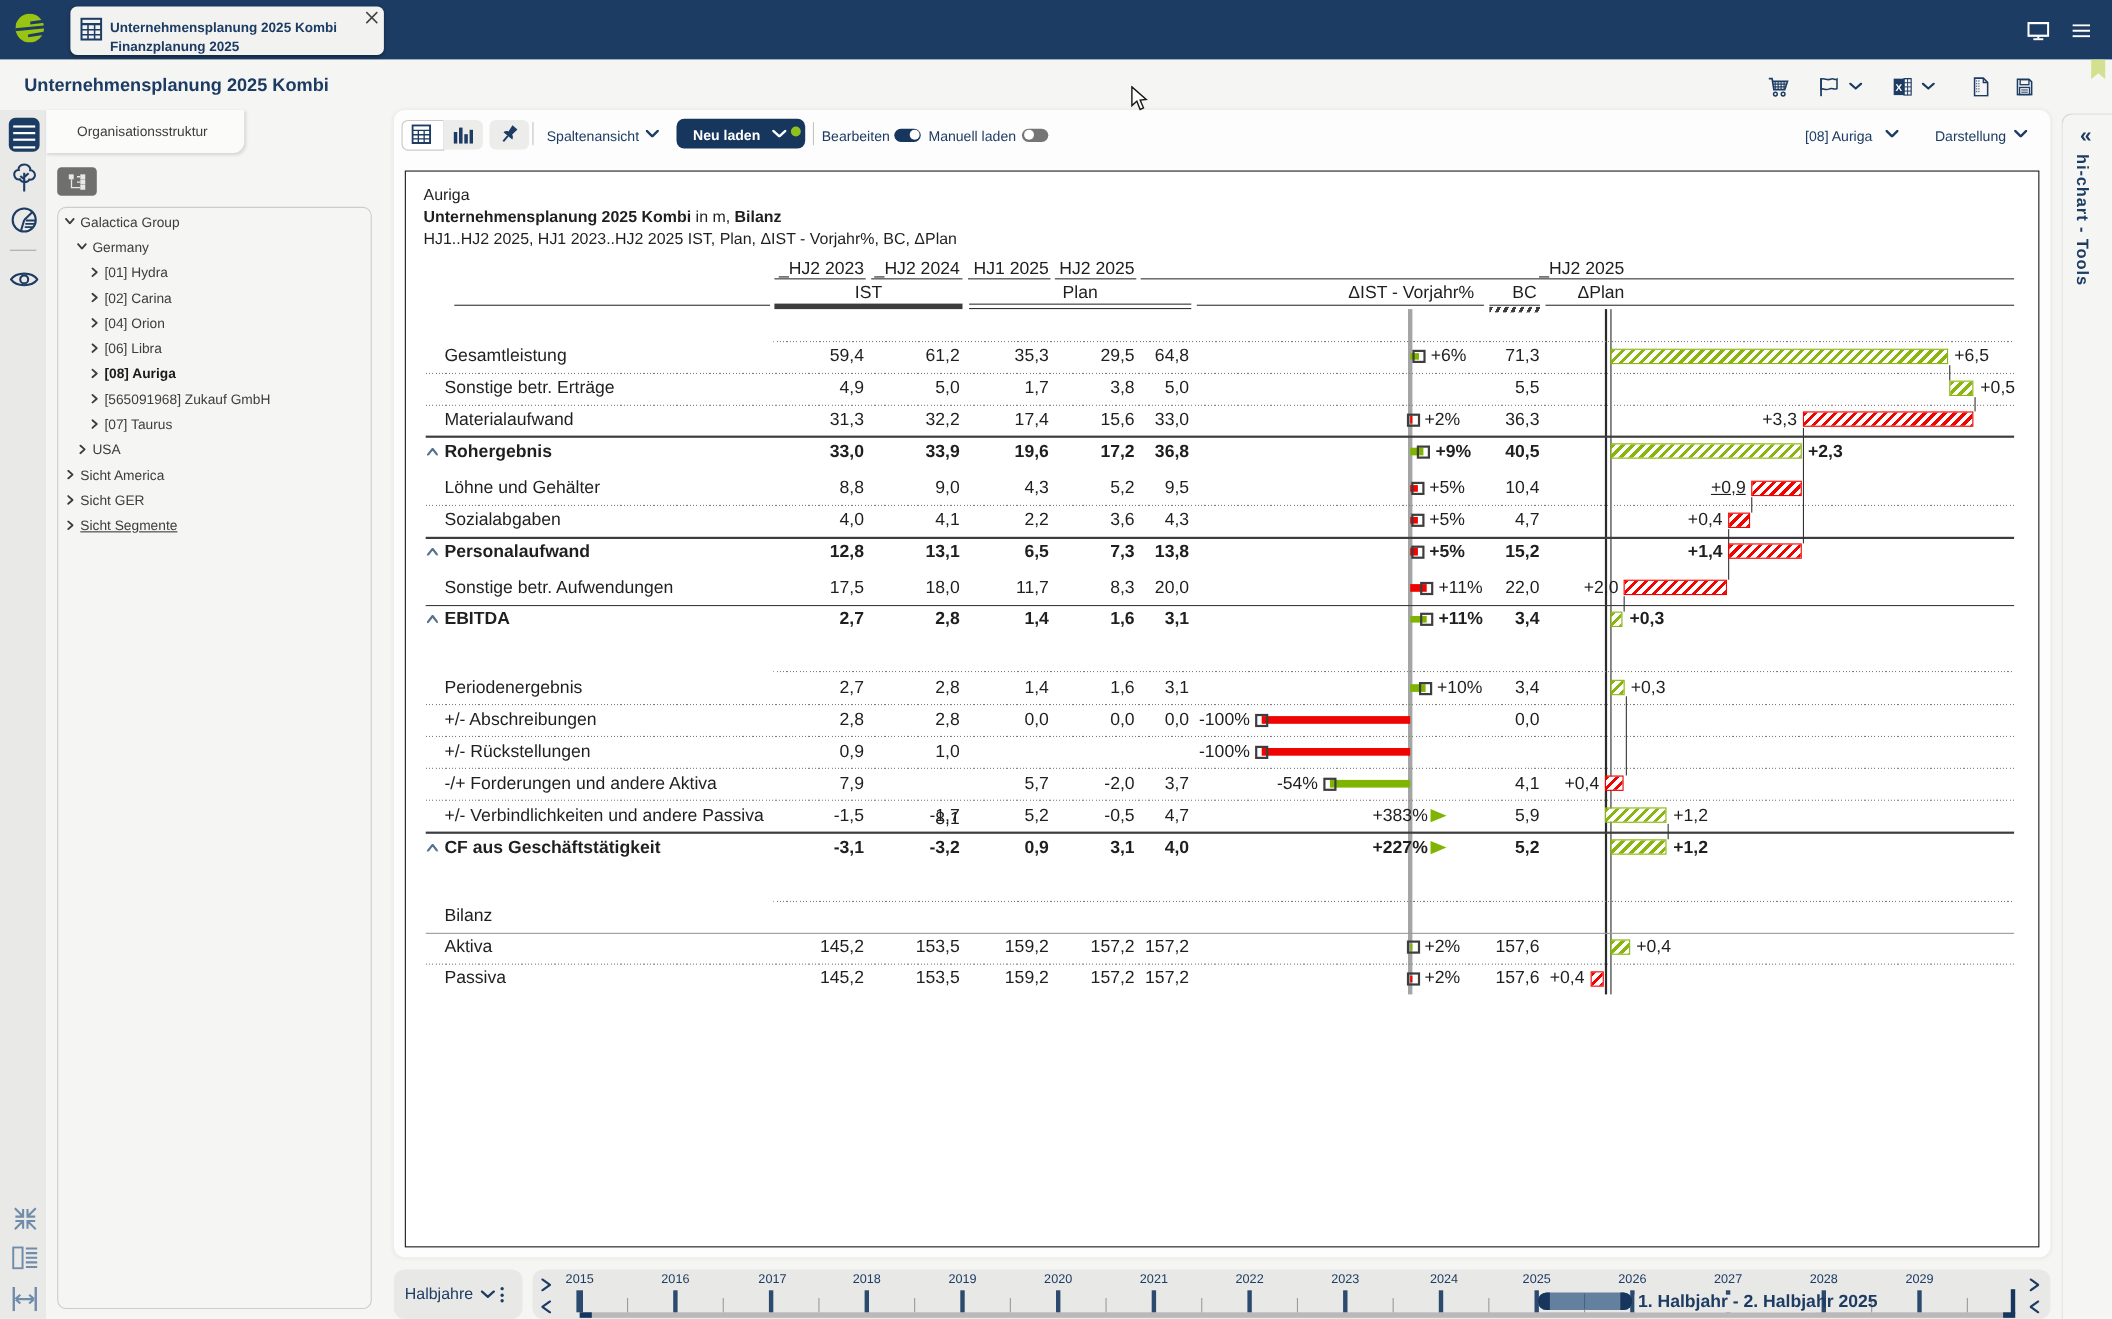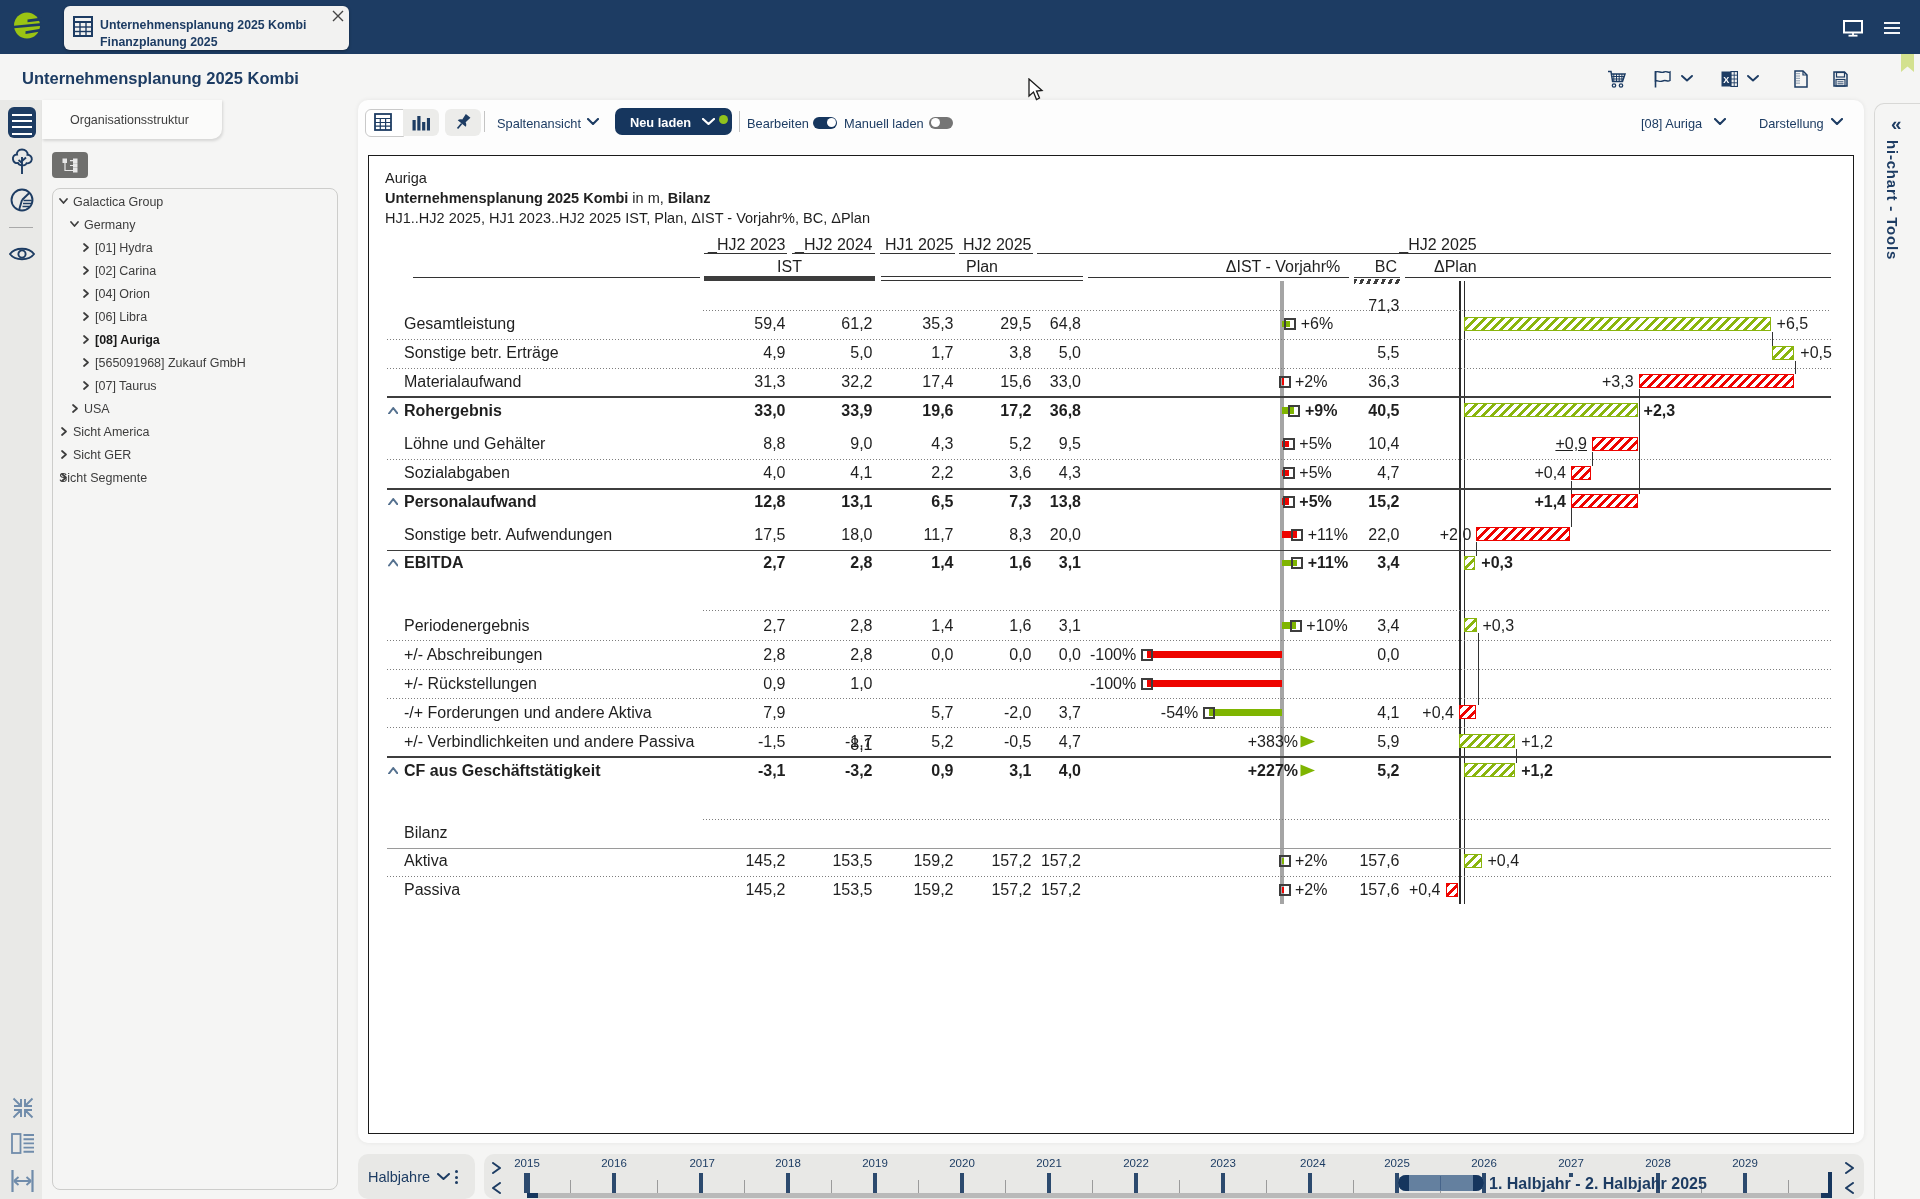--- a/index.html
+++ b/index.html
@@ -173,21 +173,21 @@
     <polyline points="1,1 5,4.5 1,8" fill="none" stroke="#3d3d3d" stroke-width="1.7" stroke-linecap="round" stroke-linejoin="round"></polyline>
   </svg>
 <div class="a tree" style="left:73px;top:425.5px;">Sicht America</div>
 <svg class="a" style="left:60.5px;top:450.0px" width="6" height="9" viewBox="0 0 6 9">
     <polyline points="1,1 5,4.5 1,8" fill="none" stroke="#3d3d3d" stroke-width="1.7" stroke-linecap="round" stroke-linejoin="round"></polyline>
   </svg>
 <div class="a tree" style="left:73px;top:448.5px;">Sicht GER</div>
 <svg class="a" style="left:60.5px;top:473.0px" width="6" height="9" viewBox="0 0 6 9">
     <polyline points="1,1 5,4.5 1,8" fill="none" stroke="#3d3d3d" stroke-width="1.7" stroke-linecap="round" stroke-linejoin="round"></polyline>
   </svg>
-<div class="a tree" style="left:59px;top:471.5px;">Sicht Segmente</div>
+<div class="a tree" style="left:73px;top:471.5px;text-decoration:underline;">Sicht Segmente</div>
 <div class="a" style="left:358px;top:100px;width:1506px;height:1043px;background:#fdfdfd;border-radius:10px;box-shadow:0 0 5px rgba(0,0,0,.07)"></div>
 <div class="a" style="left:365px;top:108.5px;width:37px;height:26px;background:#fff;border:1px solid #c9c9c9;border-radius:6px 0 0 6px"></div>
 <div class="a" style="left:403px;top:108.5px;width:36px;height:27px;background:#ececea;border-radius:0 6px 6px 0"></div>
 <svg class="a" style="left:374px;top:113px" width="18" height="18" viewBox="0 0 18 18">
 <rect x="1" y="1" width="16" height="16" fill="none" stroke="#1d3c63" stroke-width="1.8"></rect>
 <path d="M1 5.5 H17 M6.3 5.5 V17 M11.6 5.5 V17 M1 9.5 H17 M1 13.2 H17" stroke="#1d3c63" stroke-width="1.2"></path>
 </svg>
 <svg class="a" style="left:412px;top:113px" width="18" height="18" viewBox="0 0 18 18">
 <rect x="0.5" y="7" width="3.2" height="10.5" fill="#1d3c63"></rect>
 <rect x="5.3" y="3" width="3.2" height="14.5" fill="#1d3c63"></rect>
@@ -284,21 +284,21 @@
 <div class="a conn" style="left:1476.3px;top:542px;height:13.5px"></div>
 <div class="a conn" style="left:1477.5px;top:633px;height:72px"></div>
 <div class="a conn" style="left:1458.9px;top:720px;height:14px"></div>
 <div class="a conn" style="left:1516.2px;top:749px;height:14px"></div>
 <div class="a t" style="left:404px;top:316px;">Gesamtleistung</div>
 <div class="a t r" style="right:1134.5px;top:316px;">59,4</div>
 <div class="a t r" style="right:1047.5px;top:316px;">61,2</div>
 <div class="a t r" style="right:966.5px;top:316px;">35,3</div>
 <div class="a t r" style="right:888.5px;top:316px;">29,5</div>
 <div class="a t r" style="right:839px;top:316px;">64,8</div>
-<div class="a t r" style="right:520.5px;top:298px;">71,3</div>
+<div class="a t r" style="right:520.5px;top:316px;">71,3</div>
 <div class="a" style="left:1281.7px;top:320.8px;width:8.5px;height:6.4px;background:#7fb501"></div>
 <div class="a pinbox" style="left:1284.2px;top:318px"></div>
 <div class="a t" style="left:1300.7px;top:316px;">+6%</div>
 <div class="a gbar" style="left:1464px;top:316.5px;width:304.5999999999999px;height:12px"></div>
 <div class="a t" style="left:1776.6px;top:316px;">+6,5</div>
 <div class="a t" style="left:404px;top:345px;">Sonstige betr. Erträge</div>
 <div class="a t r" style="right:1134.5px;top:345px;">4,9</div>
 <div class="a t r" style="right:1047.5px;top:345px;">5,0</div>
 <div class="a t r" style="right:966.5px;top:345px;">1,7</div>
 <div class="a t r" style="right:888.5px;top:345px;">3,8</div>

